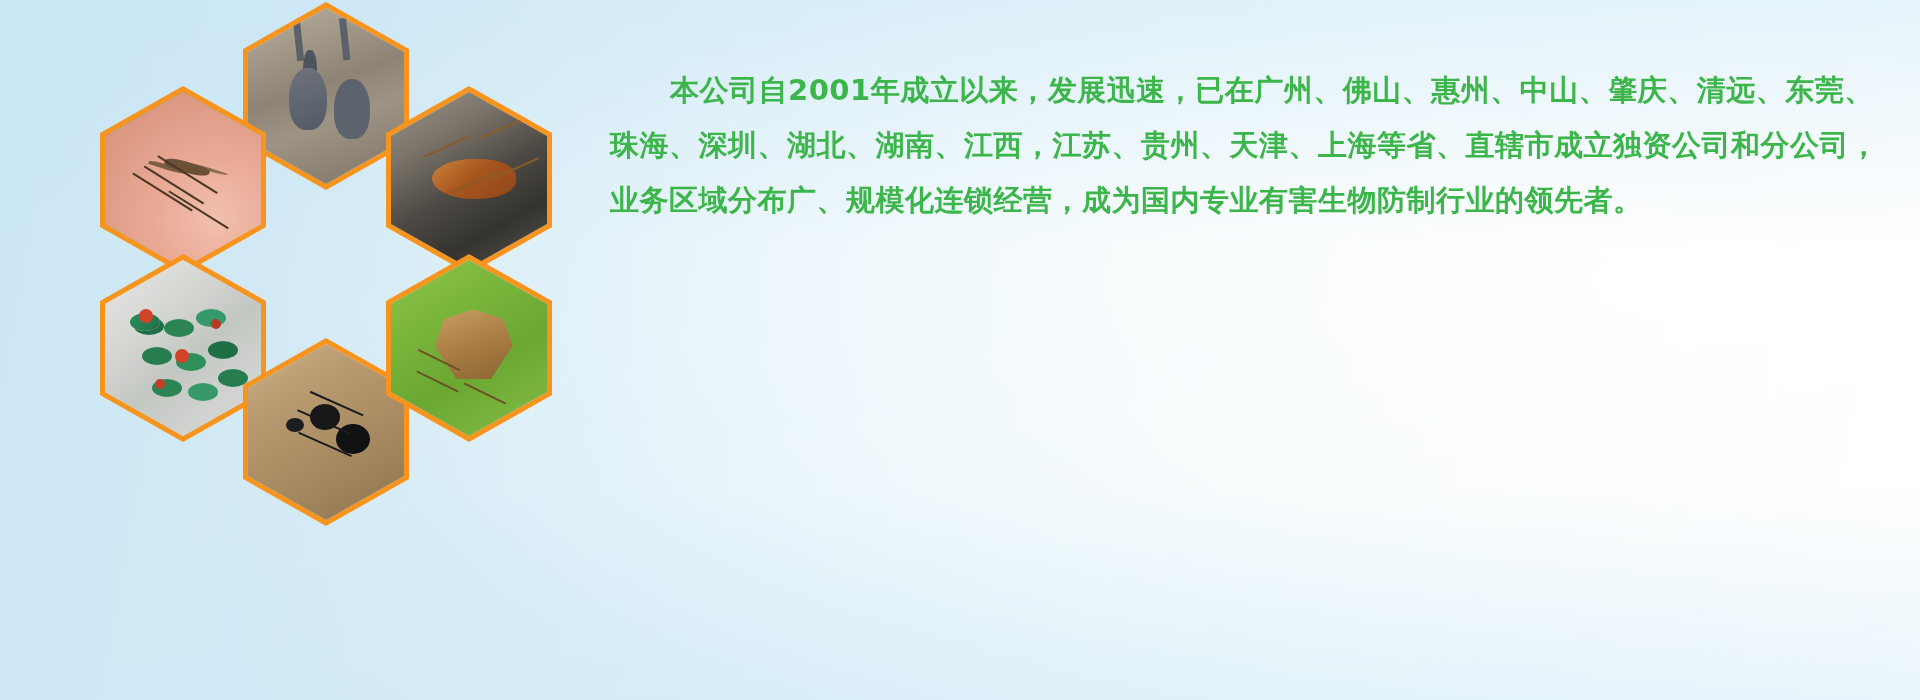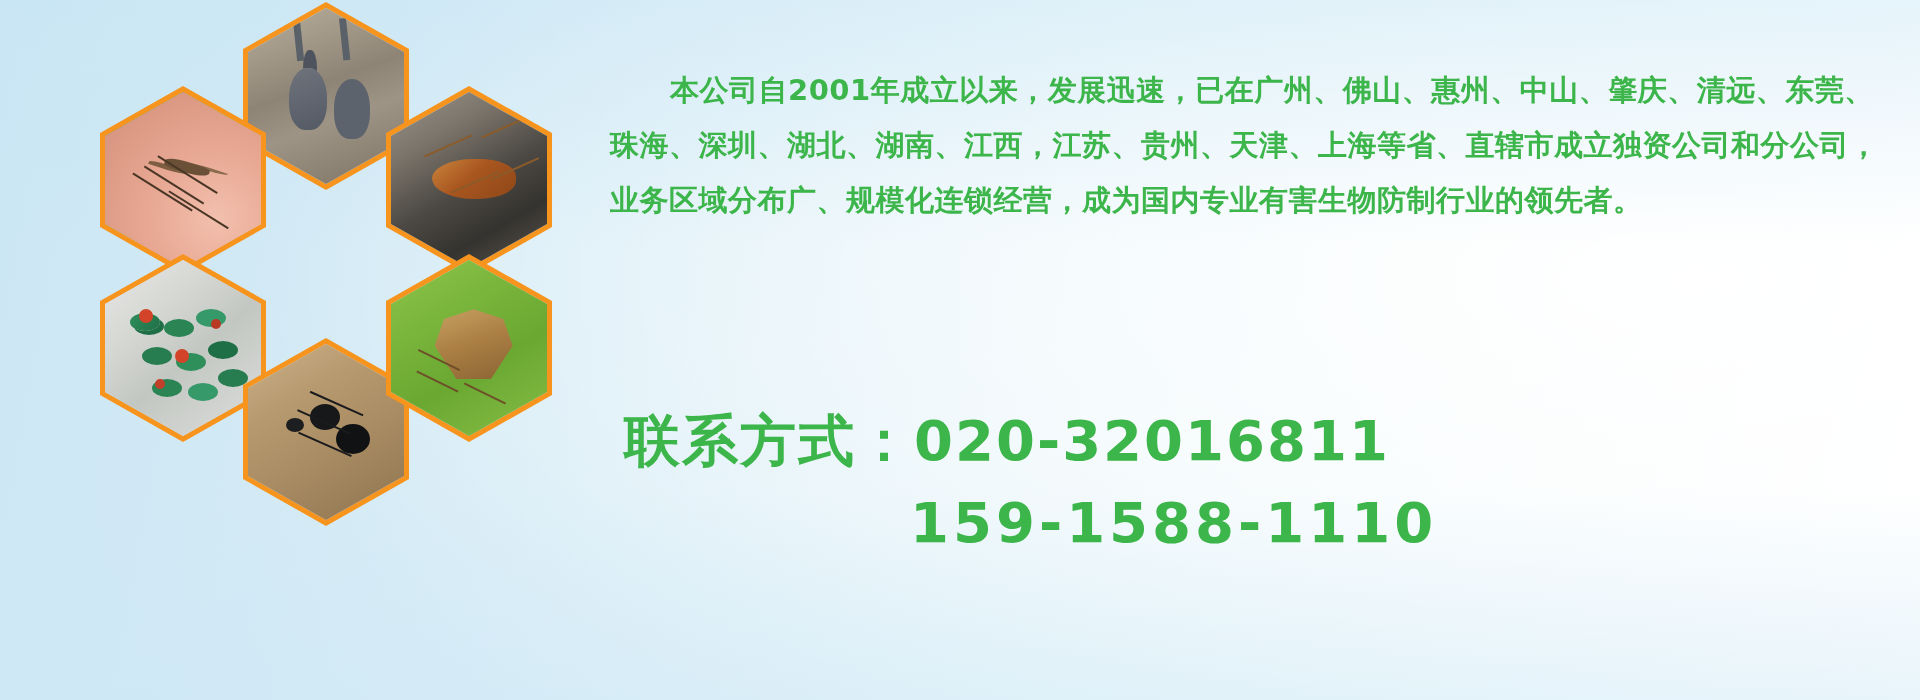--- a/index.html
+++ b/index.html
@@ -211,18 +211,14 @@
     </div>
   </div>
 
 
 </div>
 
 <div id="content">
 
   <p id="para">本公司自2001年成立以来，发展迅速，已在广州、佛山、惠州、中山、肇庆、清远、东莞、珠海、深圳、湖北、湖南、江西，江苏、贵州、天津、上海等省、直辖市成立独资公司和分公司，业务区域分布广、规模化连锁经营，成为国内专业有害生物防制行业的领先者。</p>
 
-  <div id="contact">
-    <div class="cline cline1">联系方式：020-32016811</div>
-    <div class="cline cline2">159-1588-1110</div>
-  </div>
 
 </div>
 
 </body></html>

